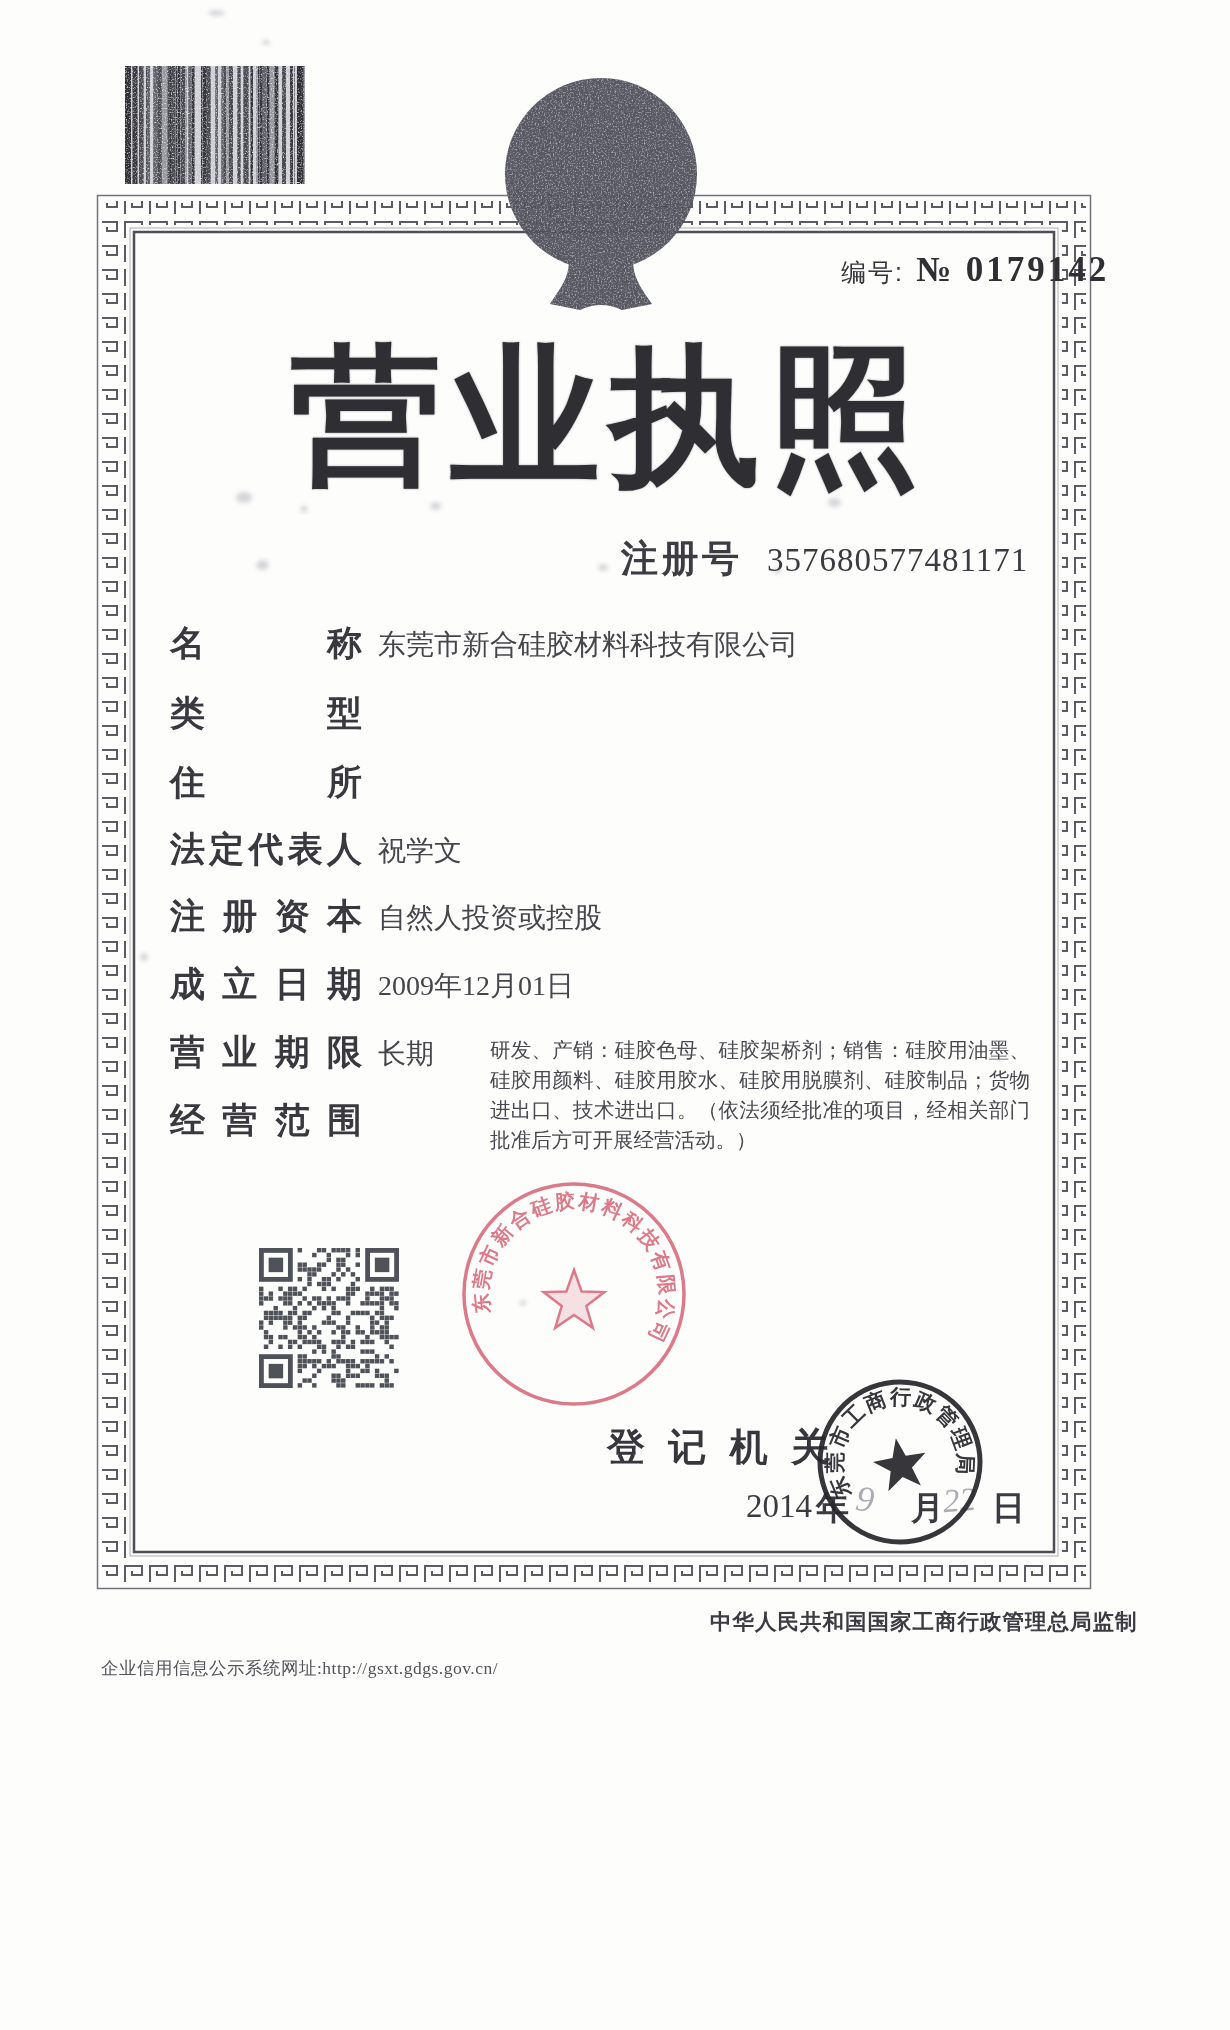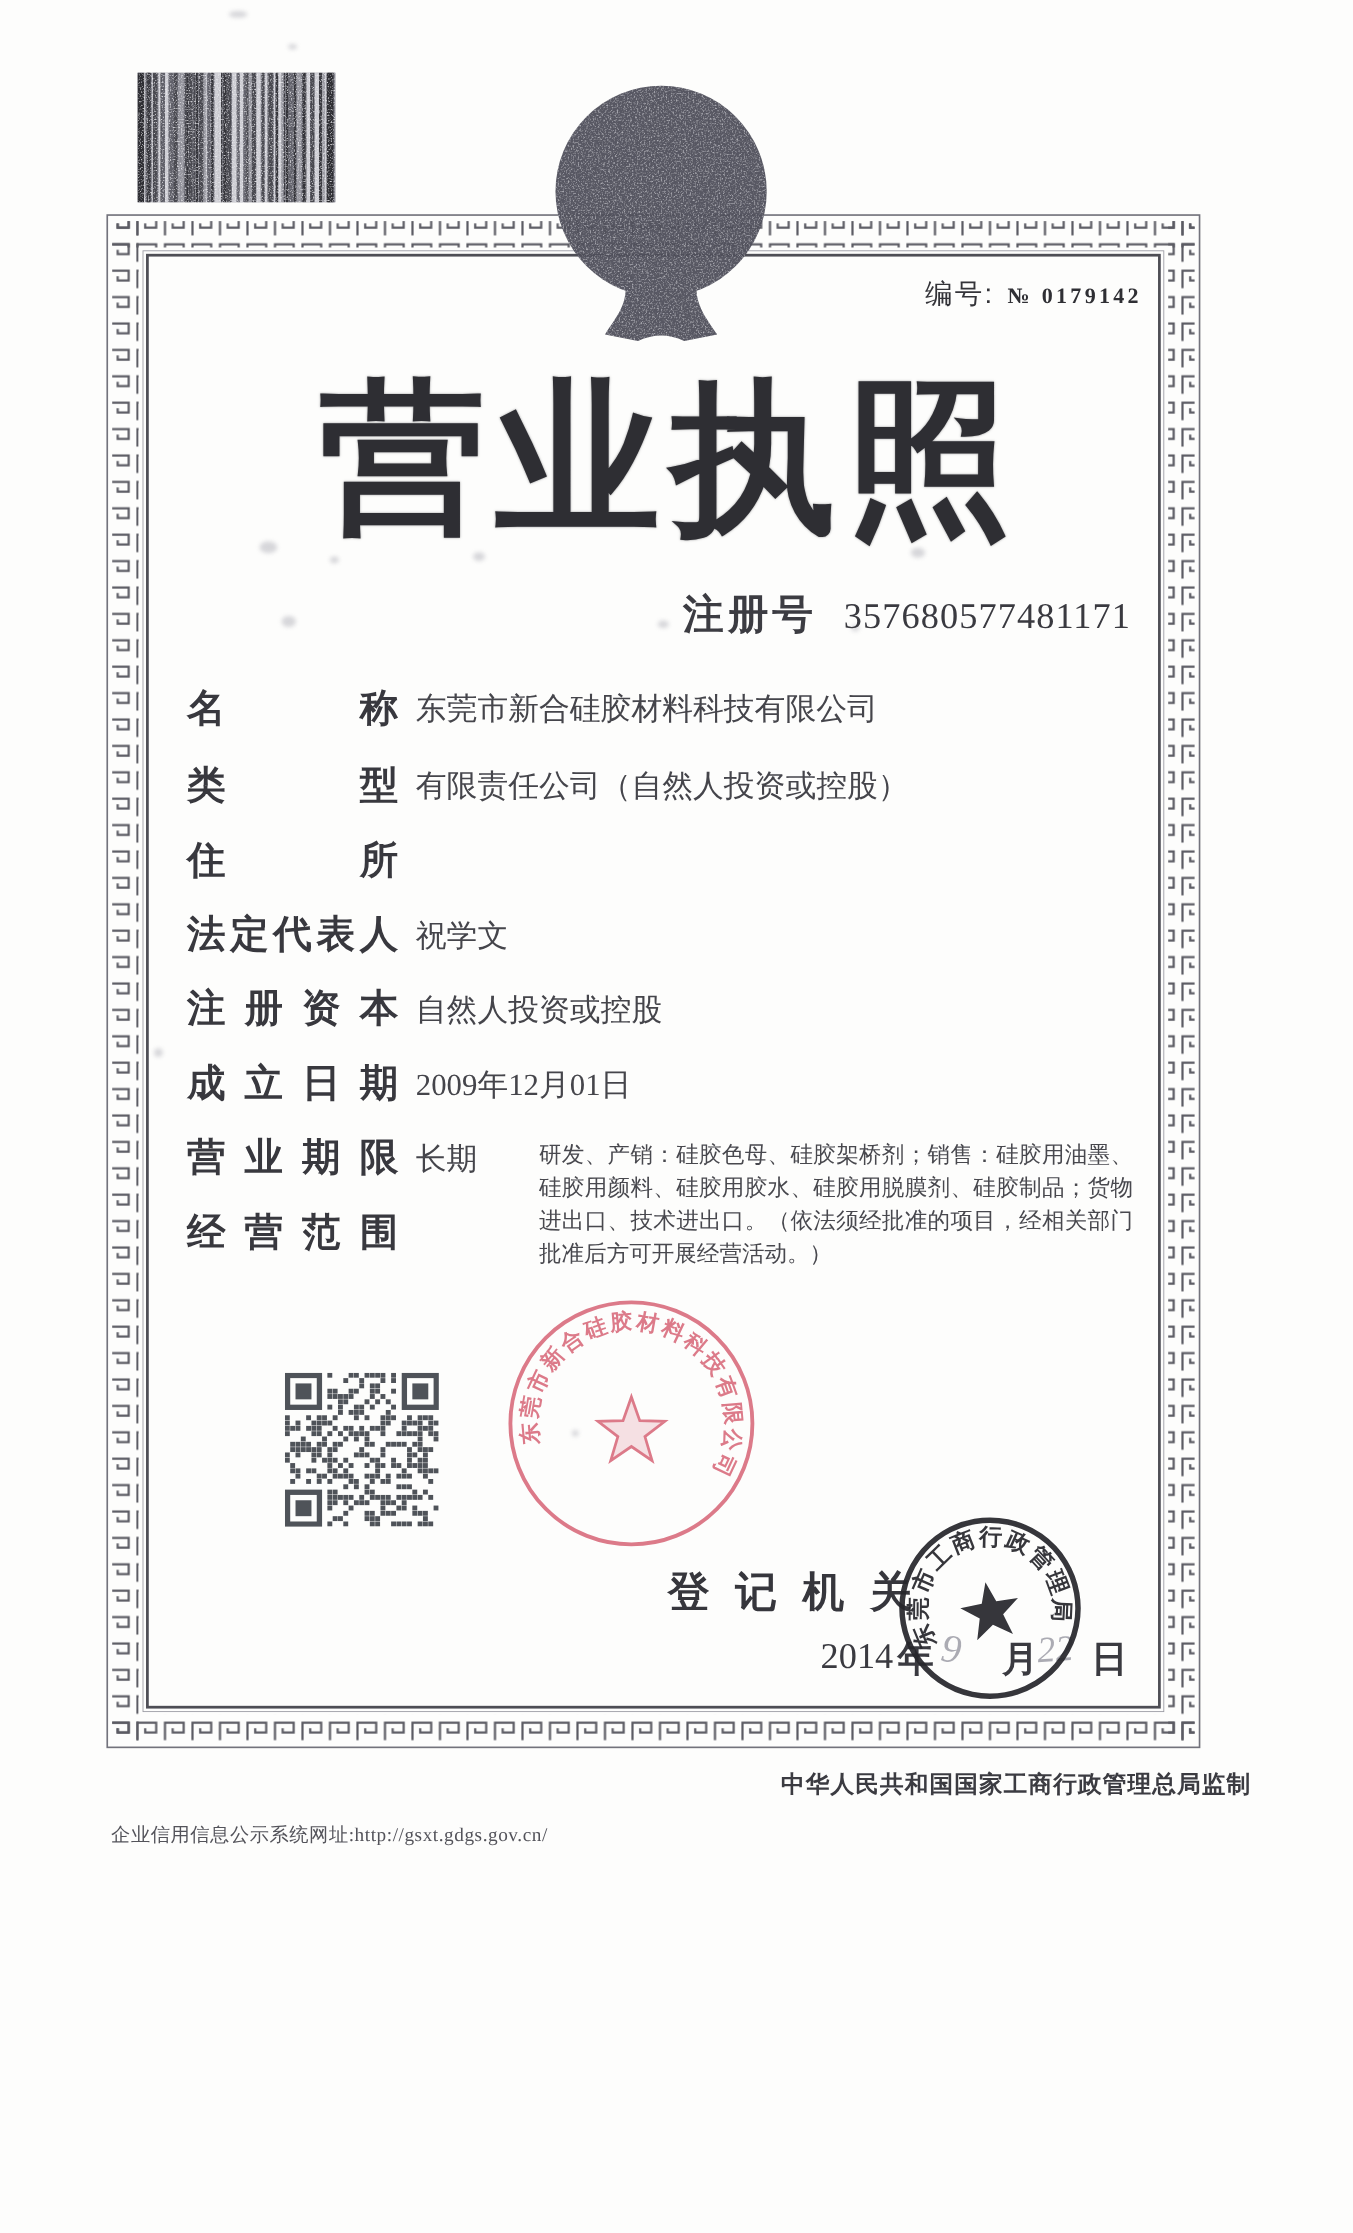--- a/index.html
+++ b/index.html
@@ -12,21 +12,21 @@
   .abs{position:absolute;}
   
   .frame{left:96px;top:194px;z-index:1;}
   
   .barcode{left:125px;top:66px;z-index:2;opacity:.92;}
   
   .emblem{left:498px;top:74px;z-index:3;opacity:.95;}
   
   .serial{left:841px;top:250px;z-index:4;display:flex;align-items:baseline;}
   .serial-label{font-size:25px;font-weight:400;color:#333338;letter-spacing:2px;}
-  .serial-no{font-family:"Liberation Serif",serif;font-size:20px;font-weight:700;
+  .serial-no{font-family:"Liberation Serif",serif;font-size:35px;font-weight:700;
              color:#2f2f34;letter-spacing:3px;margin-left:12px;}
   
   .title{left:291px;top:338px;width:628px;z-index:4;
          font-size:150px;line-height:156px;font-weight:900;color:#2e2e33;
          text-shadow:0 0 2px rgba(45,45,50,.55);}
   [data-justify]{display:flex;justify-content:space-between;}
   
   .regno{left:621px;top:534px;z-index:4;display:flex;align-items:baseline;}
   .regno-label{width:118px;font-size:37px;font-weight:600;color:#3c3c42;
                font-family:"Liberation Serif",serif;}
@@ -214,21 +214,20 @@
         <span>名</span>
         <span>称</span>
       </div>
     <div class="fvalue">东莞市新合硅胶材料科技有限公司</div>
   </div>
   <div class="field-row row1">
     <div class="flabel" data-justify="true">
         <span>类</span>
         <span>型</span>
       </div>
-    <div class="fvalue">有限责任公司（自然人投资或控股）</div>
   </div>
   <div class="field-row row2">
     <div class="flabel" data-justify="true">
         <span>住</span>
         <span>所</span>
       </div>
   </div>
   <div class="field-row row3">
     <div class="flabel" data-justify="true">
         <span>法</span>

